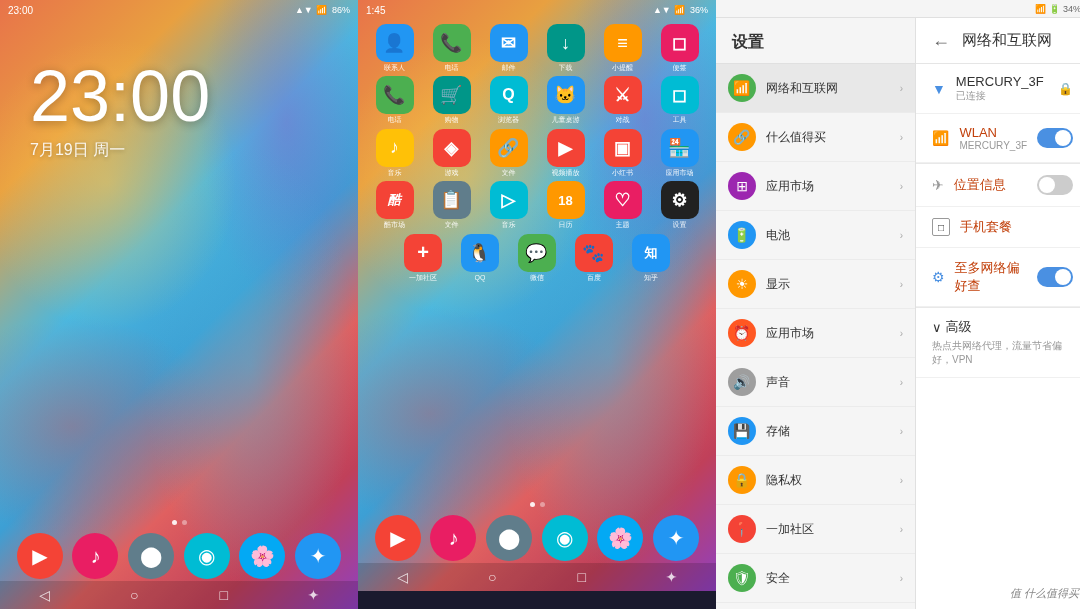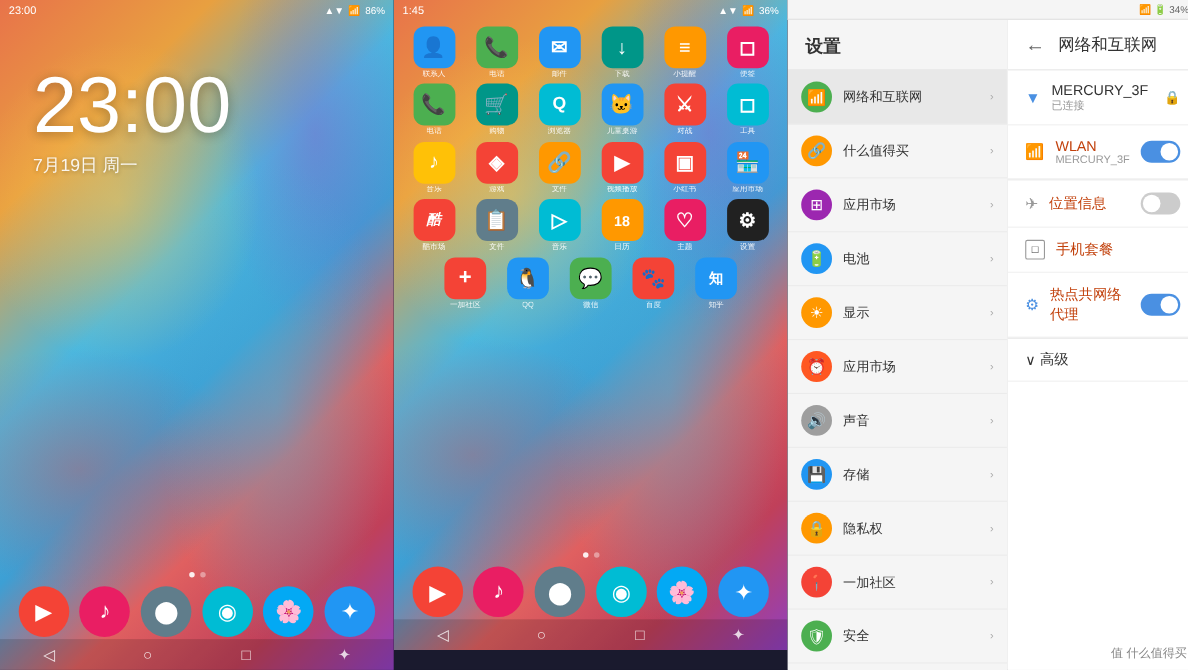--- a/index.html
+++ b/index.html
@@ -393,20 +393,21 @@
       gap: 4px;
     }
 
     .watermark {
       position: absolute;
       bottom: 6px;
       right: 8px;
       font-size: 10px;
       color: #888;
       z-index: 20;
+      font-style: italic;
     }
 
     .bottom-app-row {
       display: flex;
       justify-content: space-around;
       padding: 0 12px;
     }
 
     .bottom-app {
       display: flex;
@@ -808,29 +809,30 @@
         <div class="toggle-switch off"></div>
       </div>
 
       <div class="detail-section-row">
         <span style="font-size:14px; color:#333; border:1.5px solid #999; width:18px; height:18px; display:flex; align-items:center; justify-content:center; border-radius:2px; font-size:10px;">□</span>
         <div class="detail-row-label">手机套餐</div>
       </div>
 
       <div class="detail-section-row">
         <span style="font-size:14px; color:#4a90e2;">⚙</span>
-        <div class="detail-row-label">热点共网络代理</div>
+        <div class="detail-row-label">至多网络偏好查</div>
         <div class="toggle-switch"></div>
       </div>
 
       <div class="separator-line"></div>
 
       <div class="advanced-section">
         <div class="advanced-title">
           <span>∨</span>
           <span>高级</span>
         </div>
+        <div class="advanced-sub">热点共网络代理，流量节省偏好，VPN</div>
       </div>
     </div>
   </div>
 
   <div class="watermark" style="position:absolute; bottom:8px; right:10px; font-size:11px; color:#888; z-index:20;">值 什么值得买</div>
 </div>
 
 </body></html>

